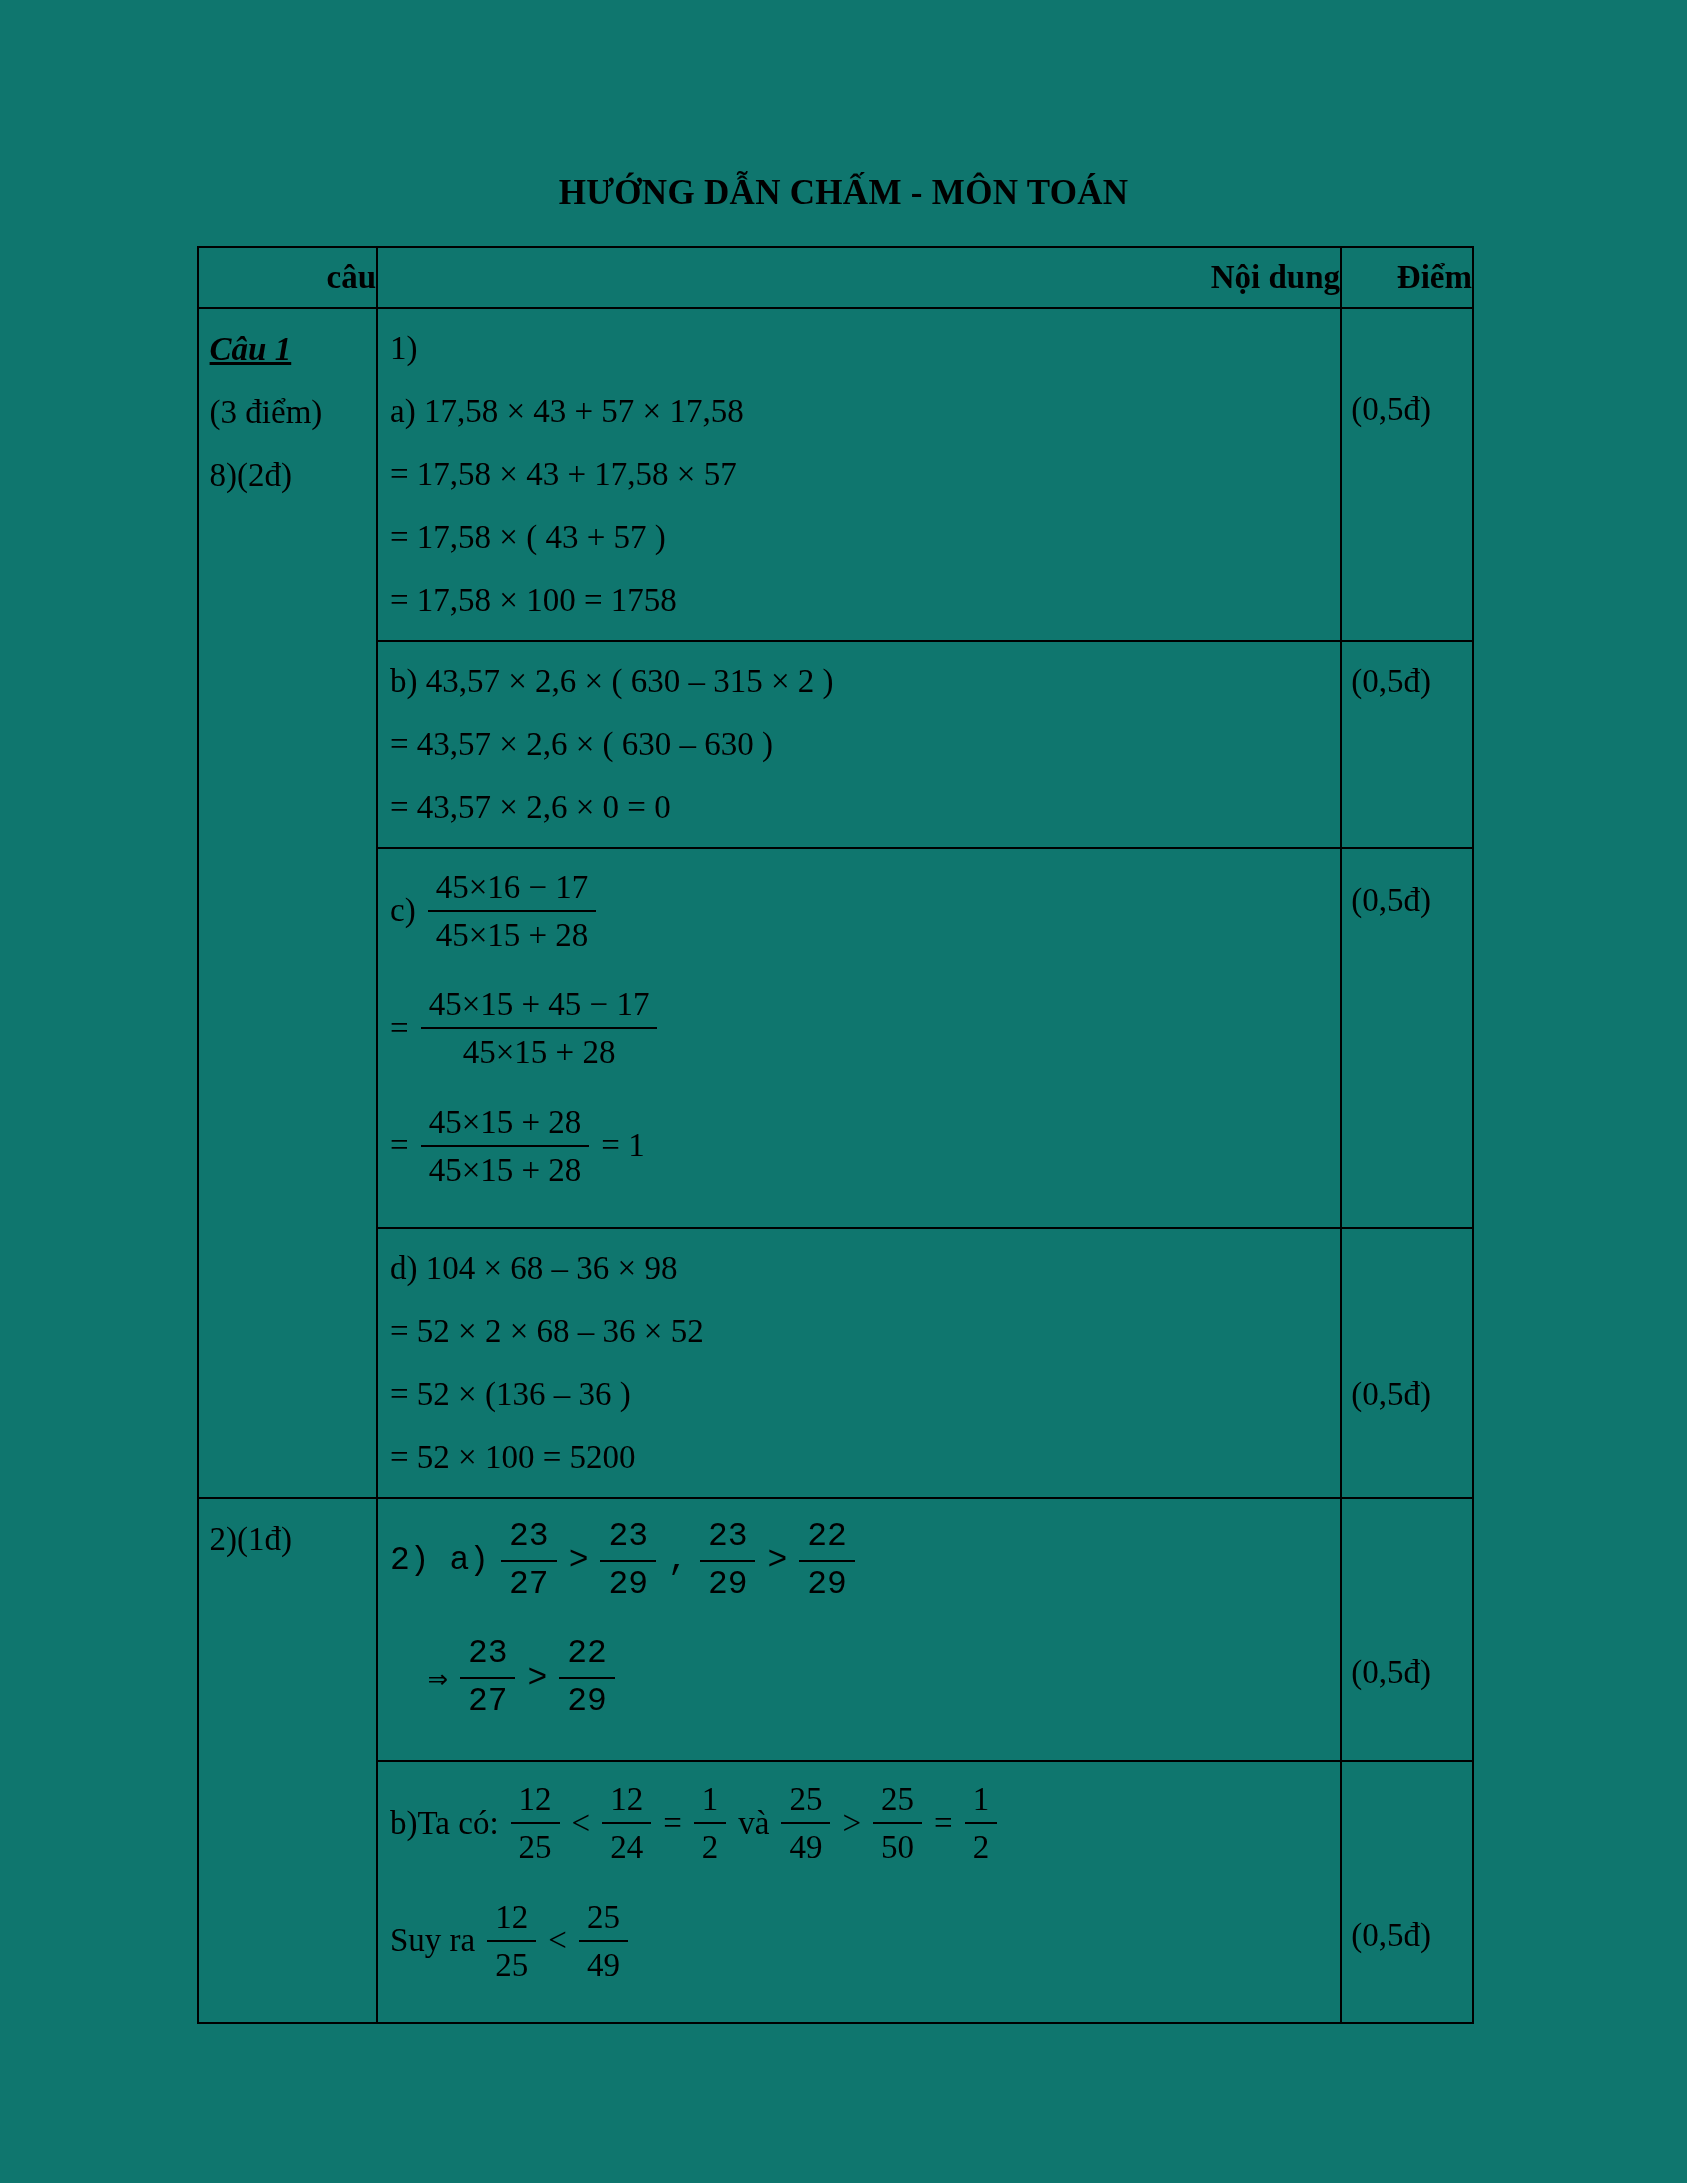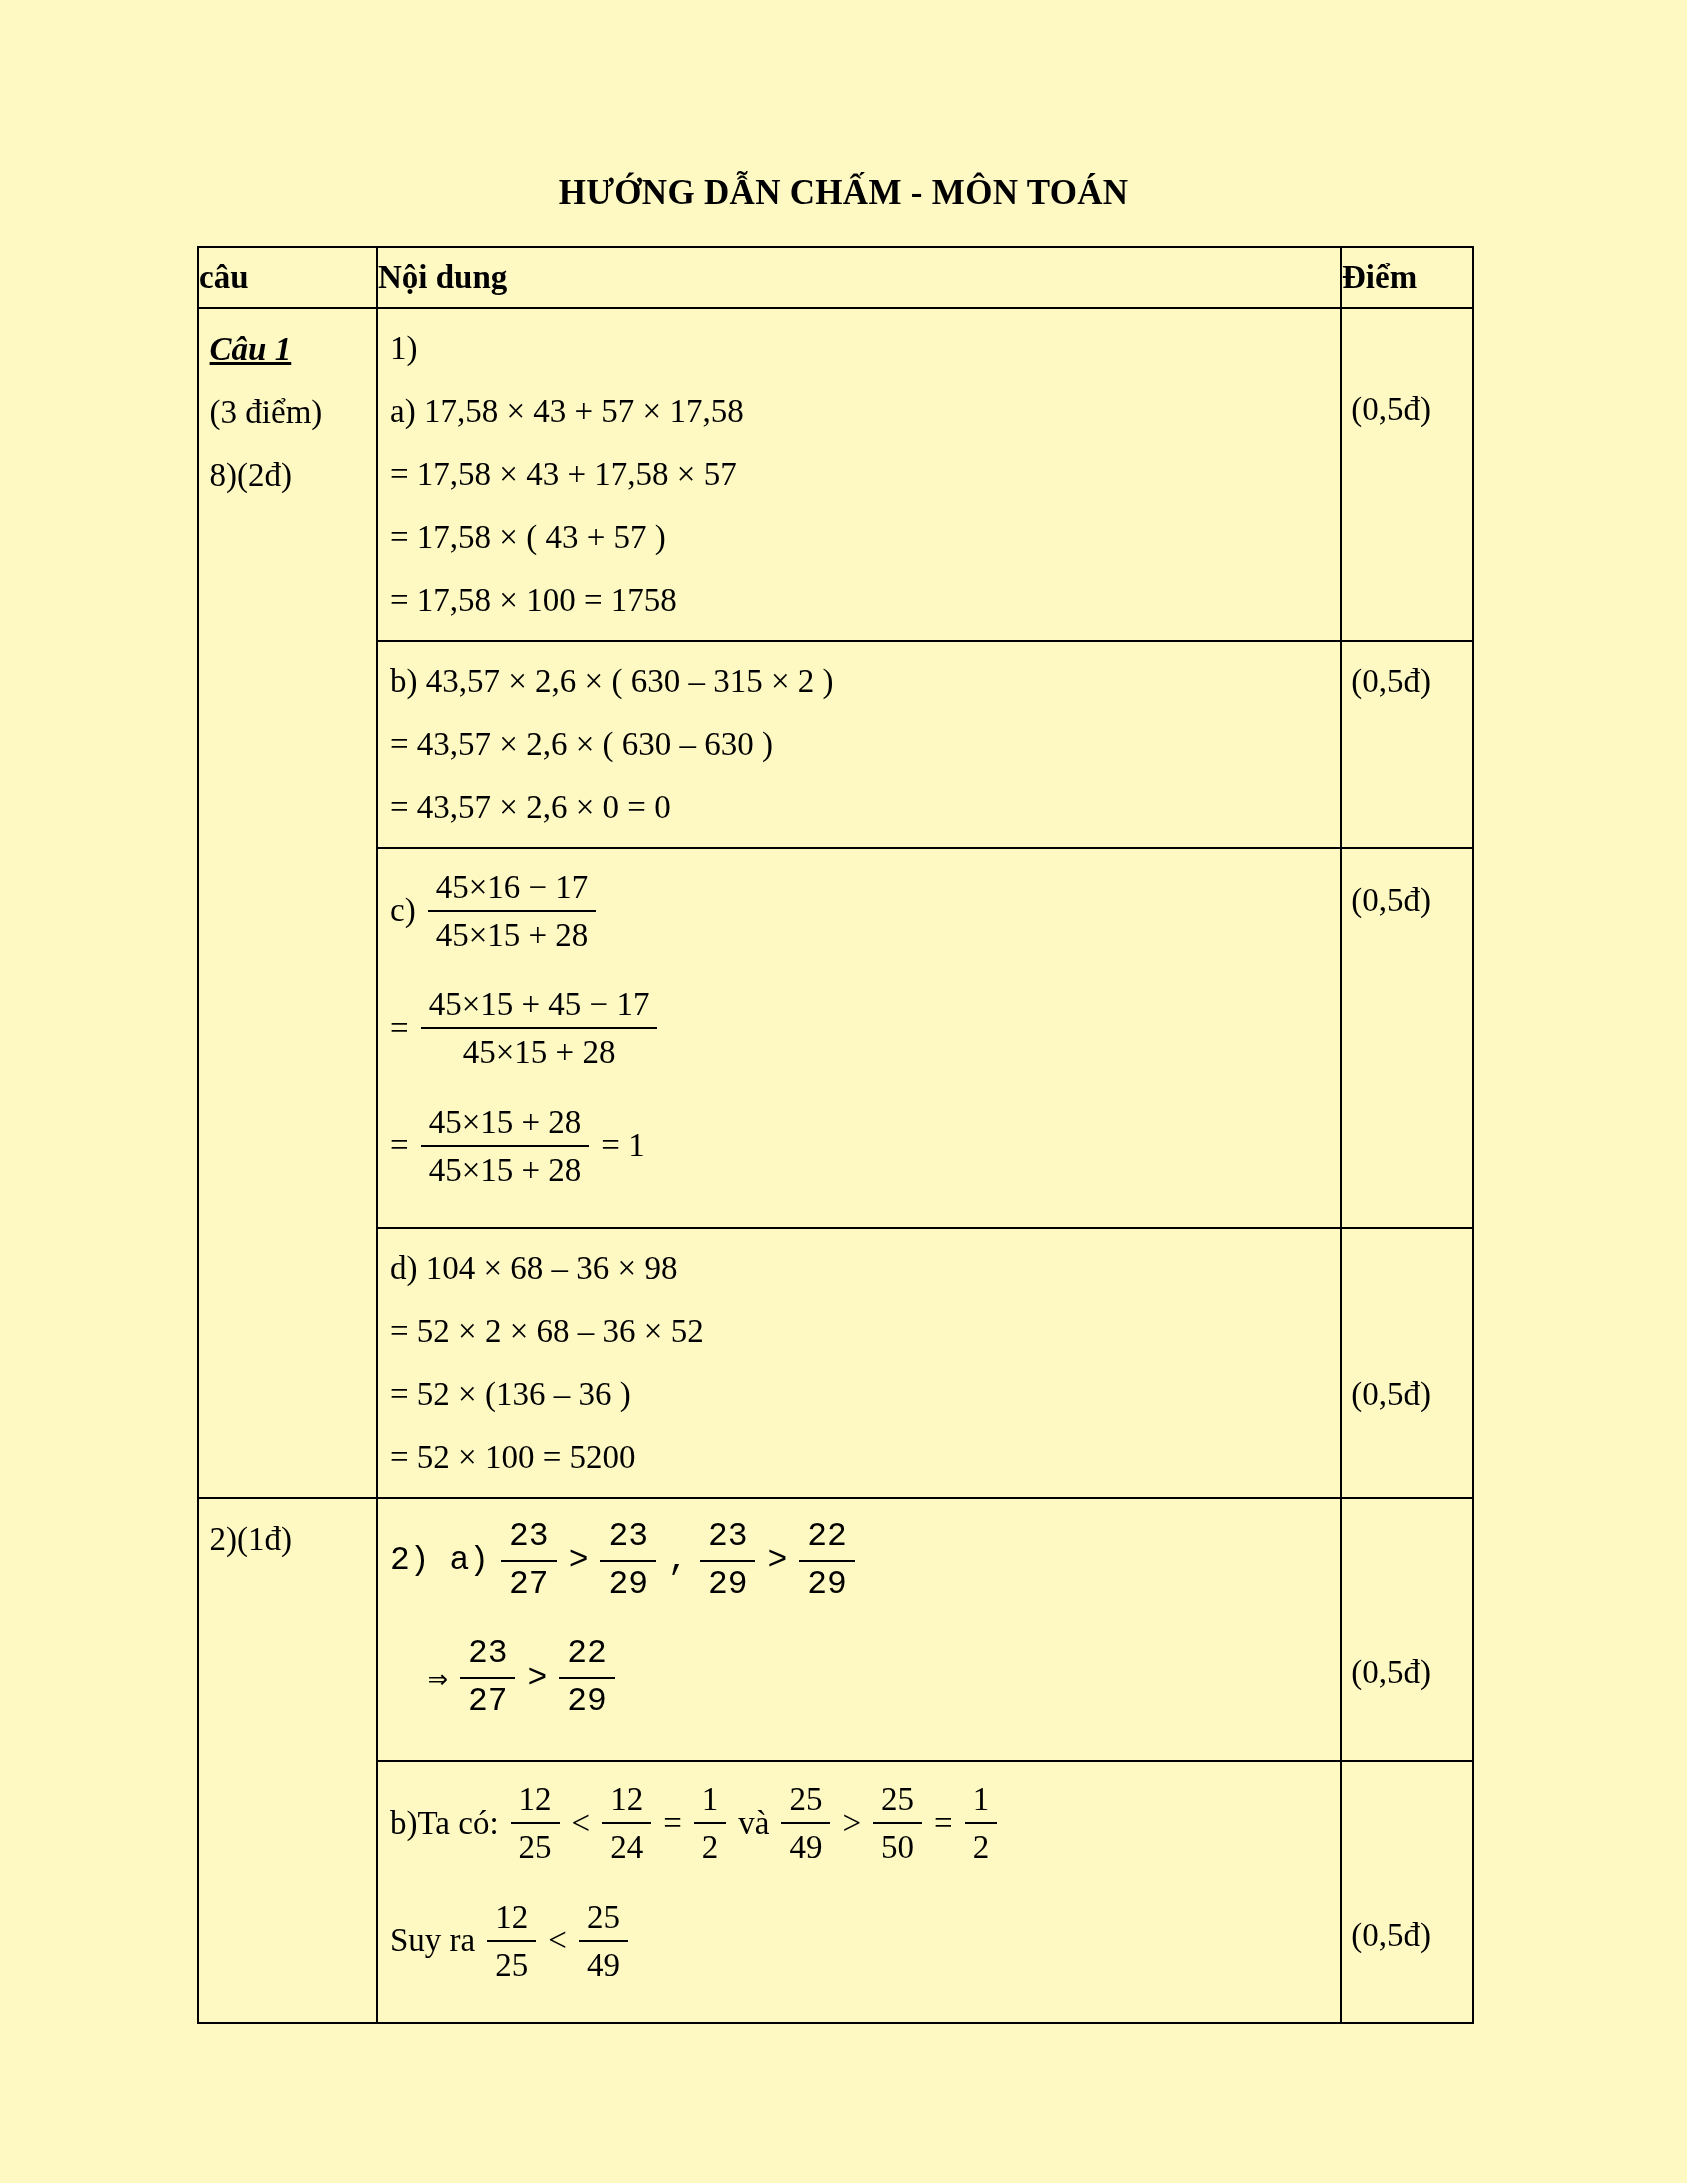--- a/index.html
+++ b/index.html
@@ -2,38 +2,38 @@
 <html style="font-size:10.6px"><head>
 <meta charset="utf-8">
 <style>
   * { margin:0; padding:0; box-sizing:border-box; }
   html, body { background:#ffffff; }
   body {
     width:1687px; height:2183px;
     font-family:"Liberation Serif", "DejaVu Serif", serif;
     color:#000;
   }
-  .page { position:relative; width:1687px; height:2183px; background:#fef9c3; overflow:hidden; }
+  .page { position:relative; width:1687px; height:2183px; background:#0f766e; overflow:hidden; }
 
   .title {
     position:absolute; top:173px; left:0; width:1687px;
     text-align:center; font-size:35px; font-weight:bold; letter-spacing:0.3px;
   }
 
   table.doc-table {
     position:absolute; left:197px; top:246px; width:1275px;
     border-collapse:collapse; table-layout:fixed; font-size:33px;
   }
   col.col-cau { width:179px; }
   col.col-content { width:964px; }
   col.col-score { width:132px; }
 
   th, td { border:2px solid #000; vertical-align:top; }
   th {
-    font-weight:bold; text-align:left; vertical-align:middle;
+    font-weight:bold; text-align:right; vertical-align:middle;
     height:61px; font-size:33px;
   }
 
   td.cau-cell { padding:9.3px 5.3px 0 10.6px; }
   td.cau-cell .cline { line-height:63px; white-space:nowrap; }
   .cau-label { font-weight:bold; text-decoration:underline;font-style:italic; }
 
   td.content-cell { padding:8px 13.2px 8px 12px; }
   .tline { line-height:63px; white-space:nowrap; }
 

